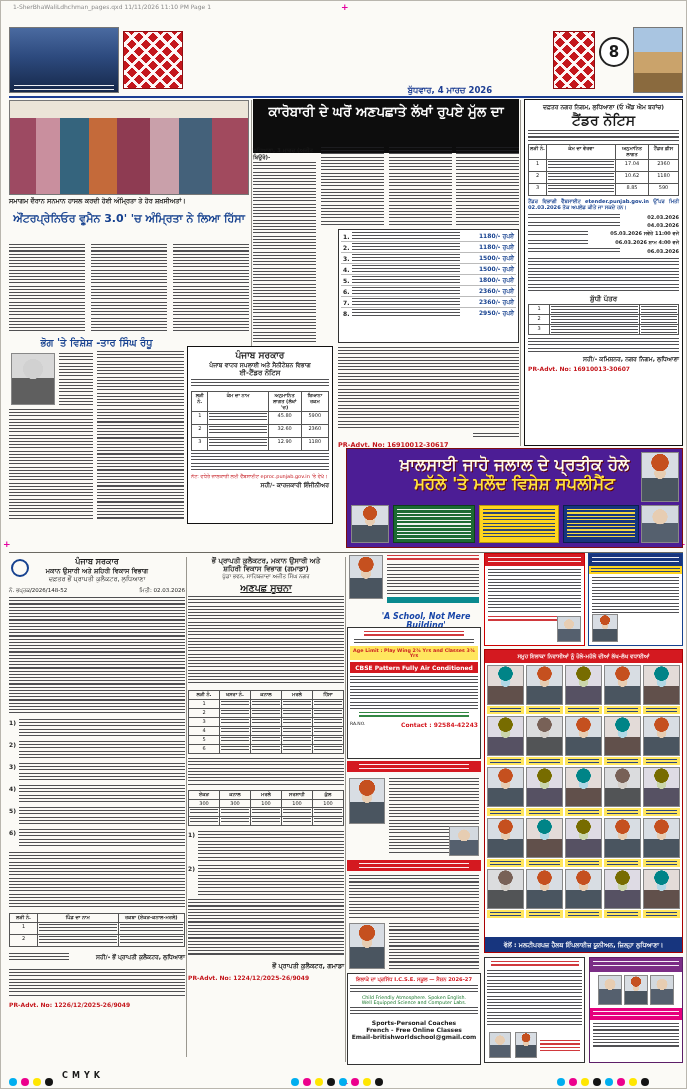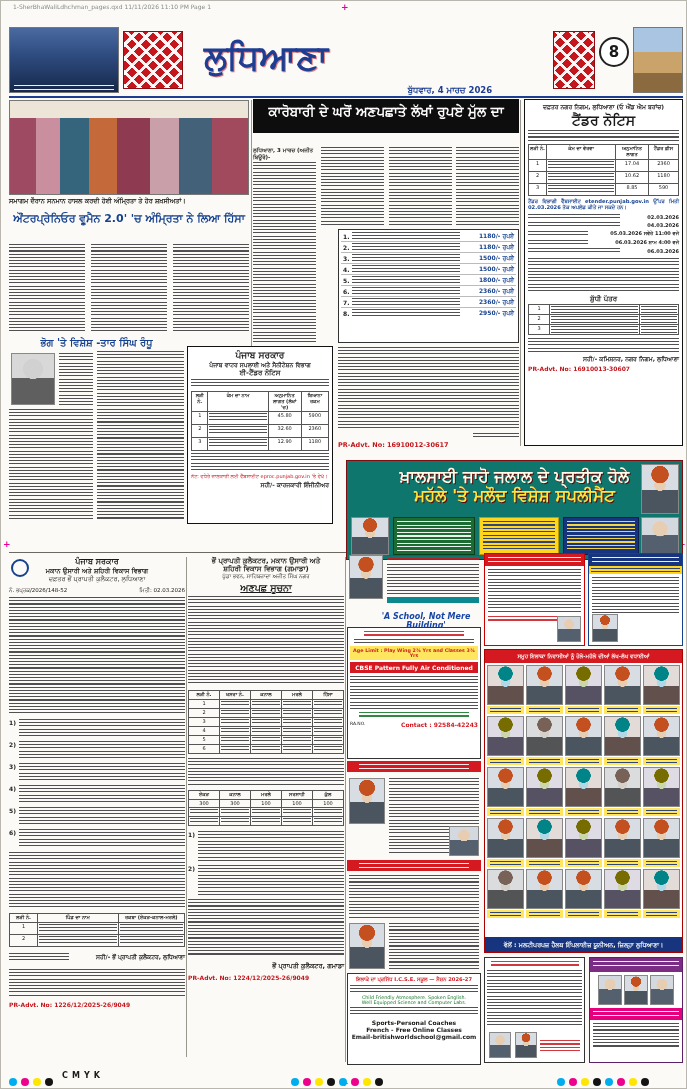--- a/index.html
+++ b/index.html
@@ -88,37 +88,36 @@
   <div class="abs" style="left:12px;top:2px;width:420px;font-size:6px;color:#8a8a8a;">1-SherBhaWaliLdhchman_pages.qxd   11/11/2026   11:10 PM   Page 1</div>
   <div class="abs regmark" style="left:340px;top:1px;">+</div>
   <div class="abs regmark" style="left:2px;top:538px;">+</div>
   <div class="abs regmark" style="left:677px;top:538px;">+</div>
   <div class="abs regmark" style="left:340px;top:1077px;">+</div>
 
   <div class="abs photo ph-statue" style="left:8px;top:26px;width:110px;height:66px;">
     <div class="sw" style="position:absolute;left:4px;bottom:2px;width:100px;height:5px;"></div>
   </div>
   <div class="abs pattern" style="left:122px;top:30px;width:60px;height:58px;"></div>
-  <div class="abs ctr" style="left:184px;top:36px;width:162px;height:52px;font-size:34px;font-weight:800;color:#1d3e93;text-shadow:1px 1px 0 rgba(196,22,28,.55);">ਲੁਧਿਆਣਾ</div>
   <div class="abs ctr" style="left:350px;top:84px;width:198px;font-size:8.5px;font-weight:bold;color:#1d3e93;">ਬੁੱਧਵਾਰ, 4 ਮਾਰਚ 2026</div>
   <div class="abs pattern" style="left:552px;top:30px;width:42px;height:58px;"></div>
   <div class="abs page-circle" style="left:598px;top:36px;width:30px;height:30px;">8</div>
   <div class="abs photo ph-tower" style="left:632px;top:26px;width:50px;height:66px;"></div>
   <div class="abs" style="left:8px;top:95px;width:674px;height:2px;background:#1d3e93;"></div>
 
   <div class="abs vr" style="left:250px;top:99px;width:1px;height:424px;"></div>
   <div class="abs vr" style="left:519px;top:99px;width:1px;height:346px;"></div>
   <div class="abs hr" style="left:8px;top:551px;width:674px;height:1px;"></div>
   <div class="abs vr" style="left:185px;top:556px;width:1px;height:500px;"></div>
   <div class="abs vr" style="left:344px;top:556px;width:1px;height:505px;"></div>
 
   <div class="abs photo ph-group" style="left:8px;top:99px;width:240px;height:95px;"></div>
   <div class="abs" style="left:8px;top:197px;width:240px;font-size:6.5px;font-weight:bold;line-height:1.1;text-align:justify;">ਸਮਾਗਮ ਦੌਰਾਨ ਸਨਮਾਨ ਹਾਸਲ ਕਰਦੀ ਹੋਈ ਅੰਮ੍ਰਿਤਾ ਤੇ ਹੋਰ ਸ਼ਖ਼ਸੀਅਤਾਂ।</div>
   <div class="abs ctr" style="left:8px;top:211px;width:240px;font-size:11px;font-weight:800;color:#16418f;line-height:1.25;">
-    <div>ਔਂਟਰਪ੍ਰੇਨਿਓਰ ਵੂਮੈਨ 2.0' 'ਚ ਅੰਮ੍ਰਿਤਾ ਨੇ ਲਿਆ ਹਿੱਸਾ</div>
+    <div>ਔਂਟਰਪ੍ਰੇਨਿਓਰ ਵੂਮੈਨ 3.0' 'ਚ ਅੰਮ੍ਰਿਤਾ ਨੇ ਲਿਆ ਹਿੱਸਾ</div>
   </div>
   <div class="abs s" style="left:8px;top:243px;width:76px;height:88px;"></div>
   <div class="abs s" style="left:90px;top:243px;width:76px;height:88px;"></div>
   <div class="abs s" style="left:172px;top:243px;width:76px;height:88px;"></div>
 
   <div class="abs ctr" style="left:8px;top:336px;width:175px;font-size:10px;font-weight:800;color:#16418f;">ਭੋਗ 'ਤੇ ਵਿਸ਼ੇਸ਼ -ਤਾਰ ਸਿੰਘ ਰੰਧੂ</div>
   <div class="abs photo portrait gray" style="left:10px;top:352px;width:44px;height:52px;"></div>
   <div class="abs s" style="left:58px;top:352px;width:34px;height:52px;"></div>
   <div class="abs s" style="left:8px;top:408px;width:84px;height:112px;"></div>
   <div class="abs s" style="left:96px;top:350px;width:87px;height:170px;"></div>
@@ -160,21 +159,21 @@
         <td>12.90</td>
         <td>1180</td>
       </tr>
     </tbody>
       </table>
     <div class="s" style="height:18px;margin:2px 0;"></div>
     <div style="font-size:5px;color:#c4161c;line-height:1.2;">ਨੋਟ: ਵਧੇਰੇ ਜਾਣਕਾਰੀ ਲਈ ਵੈੱਬਸਾਈਟ eproc.punjab.gov.in 'ਤੇ ਵੇਖੋ।</div>
     <div style="font-size:6px;font-weight:bold;text-align:right;margin-top:2px;">ਸਹੀ/- ਕਾਰਜਕਾਰੀ ਇੰਜੀਨੀਅਰ</div>
   </div>
 
-  <div class="abs blackbox ctr" style="left:252px;top:98px;width:266px;height:34px;padding-top:3px;">
+  <div class="abs blackbox ctr" style="left:252px;top:98px;width:266px;height:54px;padding-top:3px;">
     <div style="font-size:13.5px;font-weight:800;line-height:1.35;">ਕਾਰੋਬਾਰੀ ਦੇ ਘਰੋਂ ਅਣਪਛਾਤੇ ਲੱਖਾਂ ਰੁਪਏ ਮੁੱਲ ਦਾ</div>
   </div>
   <div class="abs" style="left:252px;top:146px;width:63px;height:196px;">
     <div class="b" style="font-size:5.5px;line-height:1.2;">ਲੁਧਿਆਣਾ, 3 ਮਾਰਚ (ਅਜੀਤ ਬਿਊਰੋ)-</div>
     <div class="s" style="height:182px;margin-top:2px;"></div>
   </div>
   <div class="abs s" style="left:320px;top:146px;width:63px;height:78px;"></div>
   <div class="abs s" style="left:388px;top:146px;width:63px;height:78px;"></div>
   <div class="abs s" style="left:455px;top:146px;width:63px;height:78px;"></div>
 
@@ -318,21 +317,21 @@
               <div class="s" style="height:7px;"></div>
             </td>
           </tr>
     </tbody>
       </table>
     <div class="s" style="height:14px;margin:3px 0;"></div>
     <div style="font-size:6px;font-weight:bold;text-align:right;">ਸਹੀ/- ਕਮਿਸ਼ਨਰ, ਨਗਰ ਨਿਗਮ, ਲੁਧਿਆਣਾ</div>
     <div style="font-size:6px;font-weight:bold;color:#c4161c;margin-top:2px;">PR-Advt. No: 16910013-30607</div>
   </div>
 
-  <div class="abs" style="left:345px;top:459px;width:337px;height:100px;background:#0f766e;border:1px solid #7d0d10;">
+  <div class="abs" style="left:345px;top:447px;width:337px;height:100px;background:#4c1d95;border:1px solid #7d0d10;">
     <div class="ctr" style="margin-top:6px;font-size:16.5px;font-weight:800;color:#fffbe8;text-shadow:1px 1px 0 #5e0406;">ਖ਼ਾਲਸਾਈ ਜਾਹੋ ਜਲਾਲ ਦੇ ਪ੍ਰਤੀਕ ਹੋਲੇ</div>
     <div class="ctr" style="font-size:16.5px;font-weight:800;color:#ffe23e;text-shadow:1px 1px 0 #5e0406;">ਮਹੱਲੇ 'ਤੇ ਮਲੌਦ ਵਿਸ਼ੇਸ਼ ਸਪਲੀਮੈਂਟ</div>
     <div class="abs photo portrait tur" style="right:3px;top:3px;width:38px;height:50px;"></div>
     <div class="abs photo portrait tur" style="left:4px;bottom:4px;width:38px;height:38px;"></div>
     <div class="abs" style="left:46px;bottom:4px;width:82px;height:38px;background:#1c6b33;border:1px solid #0e3f1c;padding:3px;">
         <div class="sw" style="height:30px;"></div>
       </div>
     <div class="abs" style="left:132px;bottom:4px;width:80px;height:38px;background:#ffd51e;border:1px solid #b89a08;padding:3px;">
         <div class="sb" style="height:30px;"></div>
       </div>

